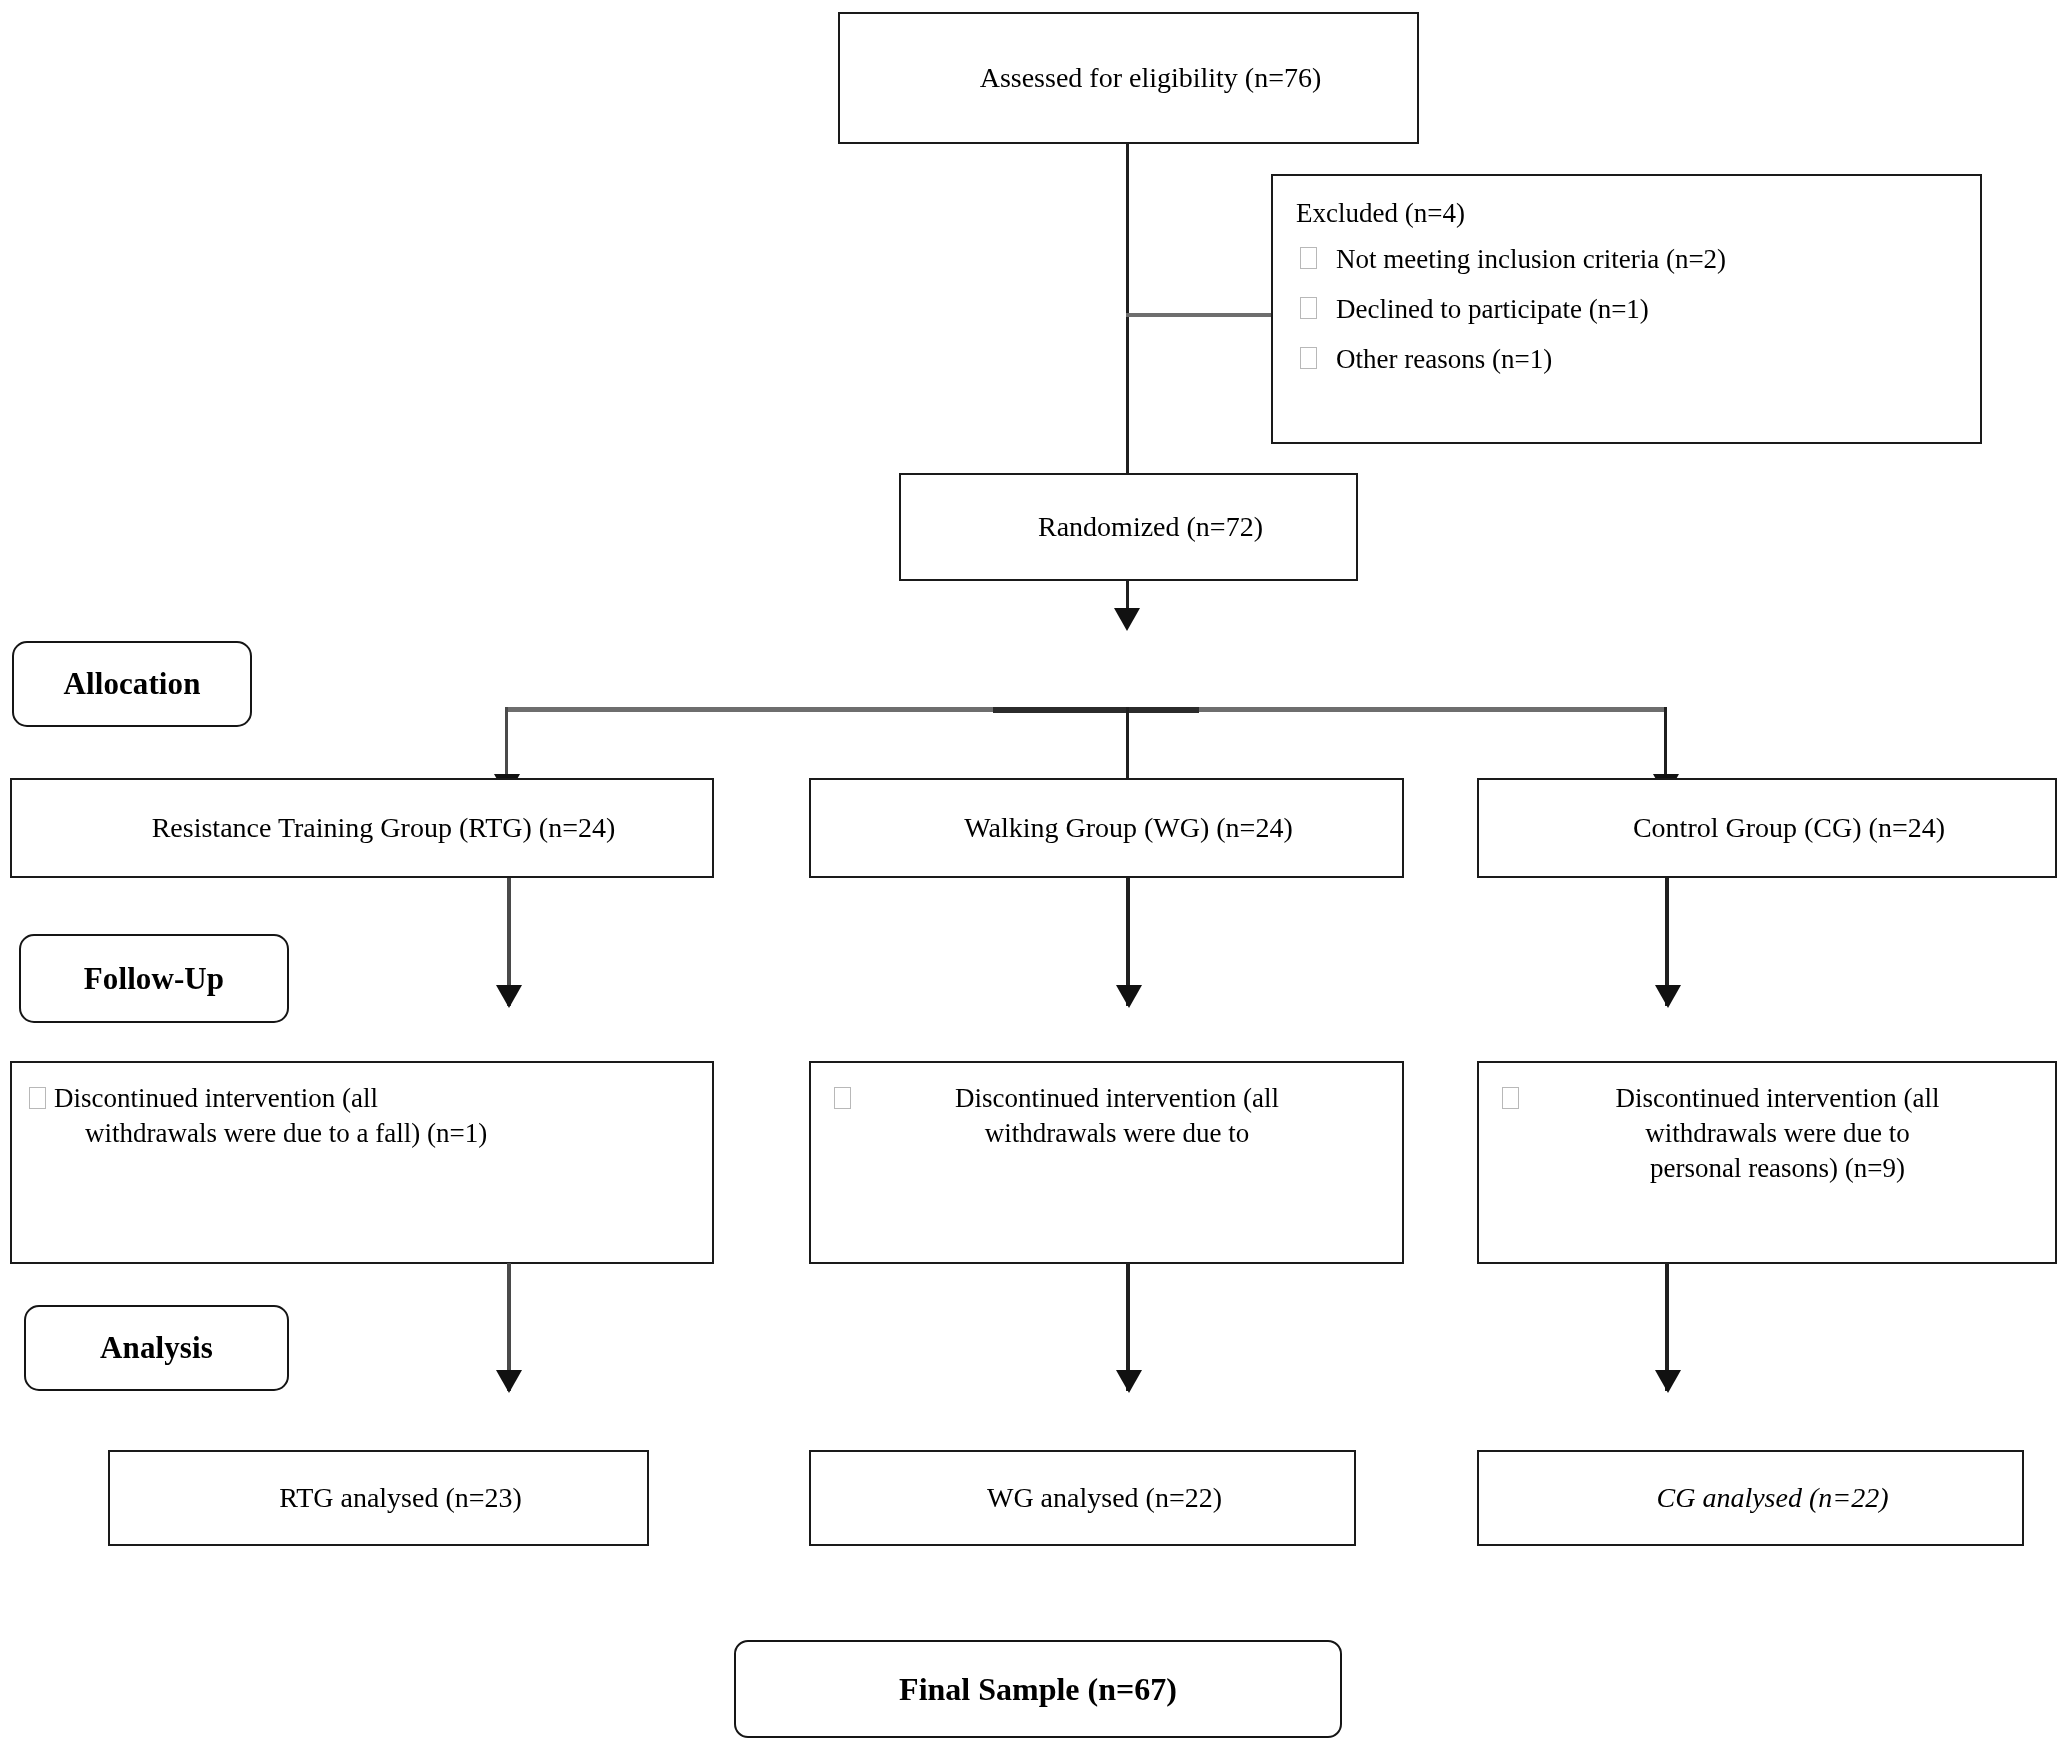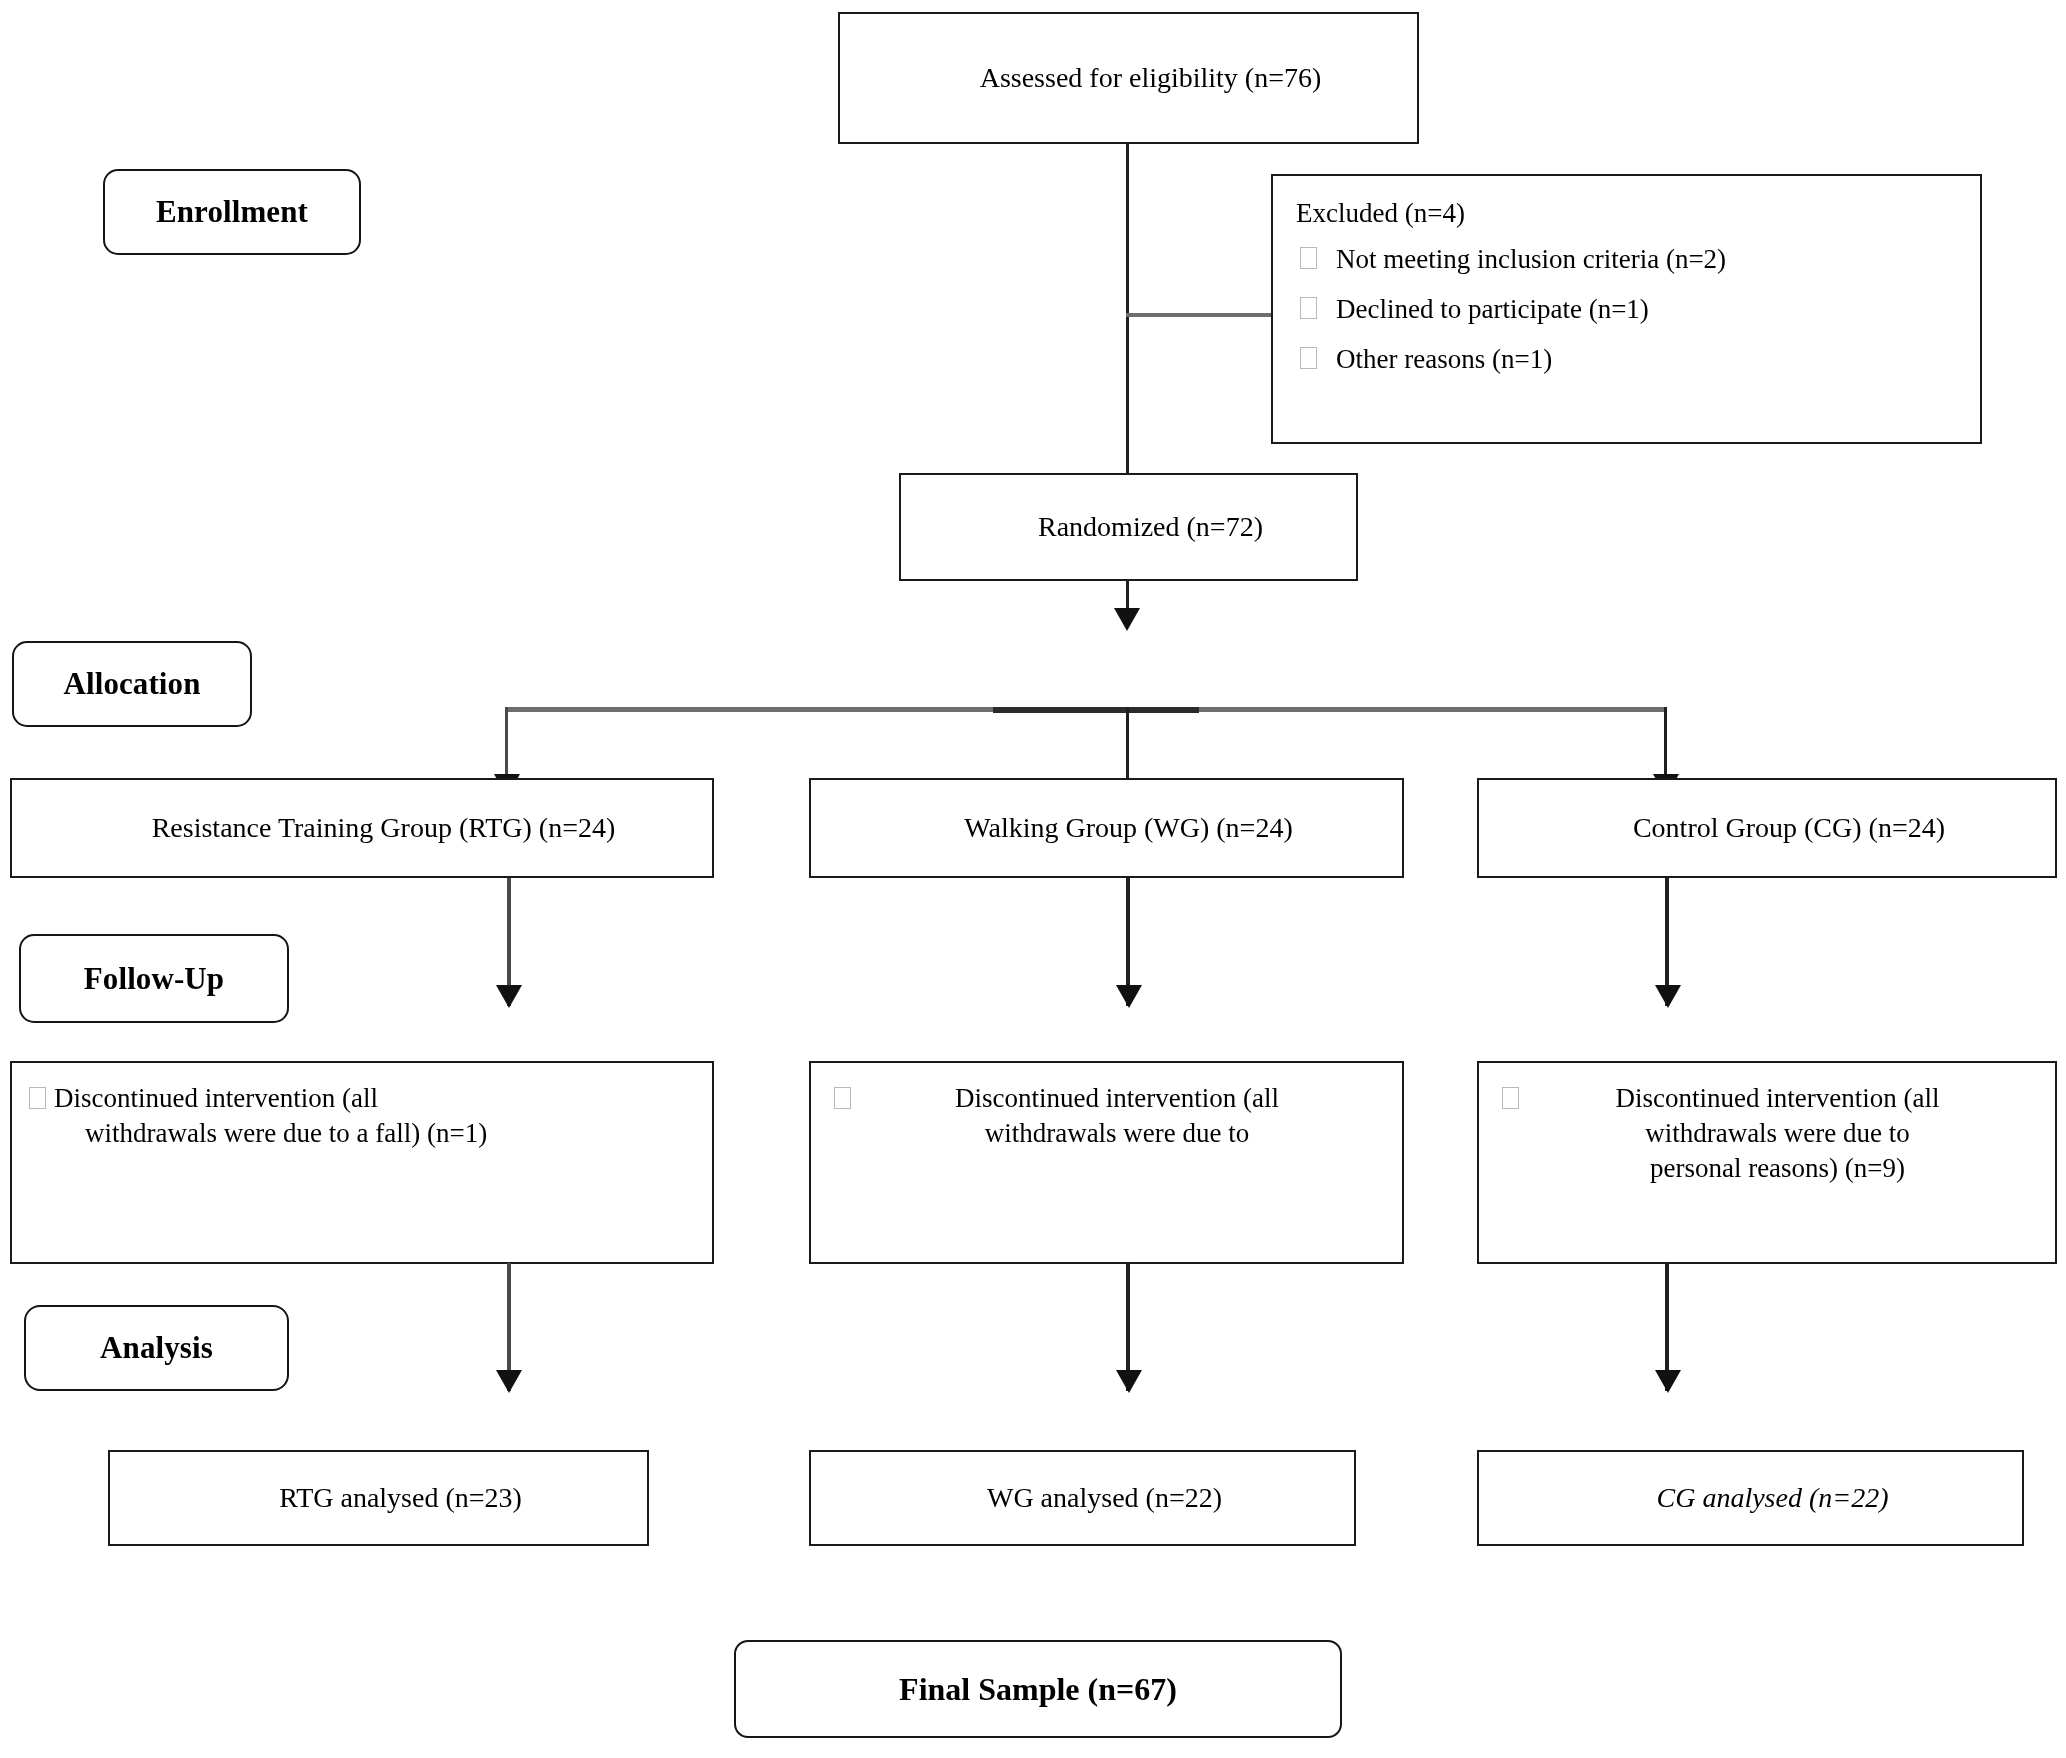--- a/index.html
+++ b/index.html
@@ -135,23 +135,20 @@
     border-top: 13px solid transparent;
     border-bottom: 13px solid transparent;
     border-left: 23px solid #111111;
   }
 </style>
 </head>
 <body>
 
 <div id="canvas">
 
-  <div class="stage" style="left:103px; top:169px; width:258px; height:86px;">
-    <span>Enrollment</span>
-  </div>
 
   <div class="box" style="left:838px; top:12px; width:581px; height:132px;">
     <span class="txt t-plain">Assessed for eligibility (n=76)</span>
   </div>
 
   <div class="vline dark" style="left:1126px; top:144px; width:3.4px; height:331px;"></div>
 
   <div class="hline" style="left:1126px; top:313px; width:177px; height:4px;"></div>
   <div class="arrow-right" style="left:1301px; top:302px;"></div>
 
@@ -254,21 +251,21 @@
     <div class="disc-body centered t-disc">
       <span class="bullet-sq" style="margin:6.8px 8px 0 0;"></span>
       <span class="disc-text center">
         <span>Discontinued intervention (all</span>
         <span class="l2">withdrawals were due to</span>
         <span class="l2">personal reasons) (n=9)</span>
       </span>
     </div>
   </div>
 
-  <div class="stage" style="left:24px; top:1305px; width:265px; height:86px;border-radius:16px;">
+  <div class="stage" style="left:24px; top:1305px; width:265px; height:86px;">
     <span>Analysis</span>
   </div>
 
   <div class="vline" style="left:507px; top:1263px; width:4px; height:128px;"></div>
   <div class="arrow-down" style="left:496px; top:1370px;"></div>
 
   <div class="vline dark" style="left:1126px; top:1263px; width:4px; height:128px;"></div>
   <div class="arrow-down" style="left:1116px; top:1370px;"></div>
 
   <div class="vline dark" style="left:1665px; top:1263px; width:4px; height:128px;"></div>

